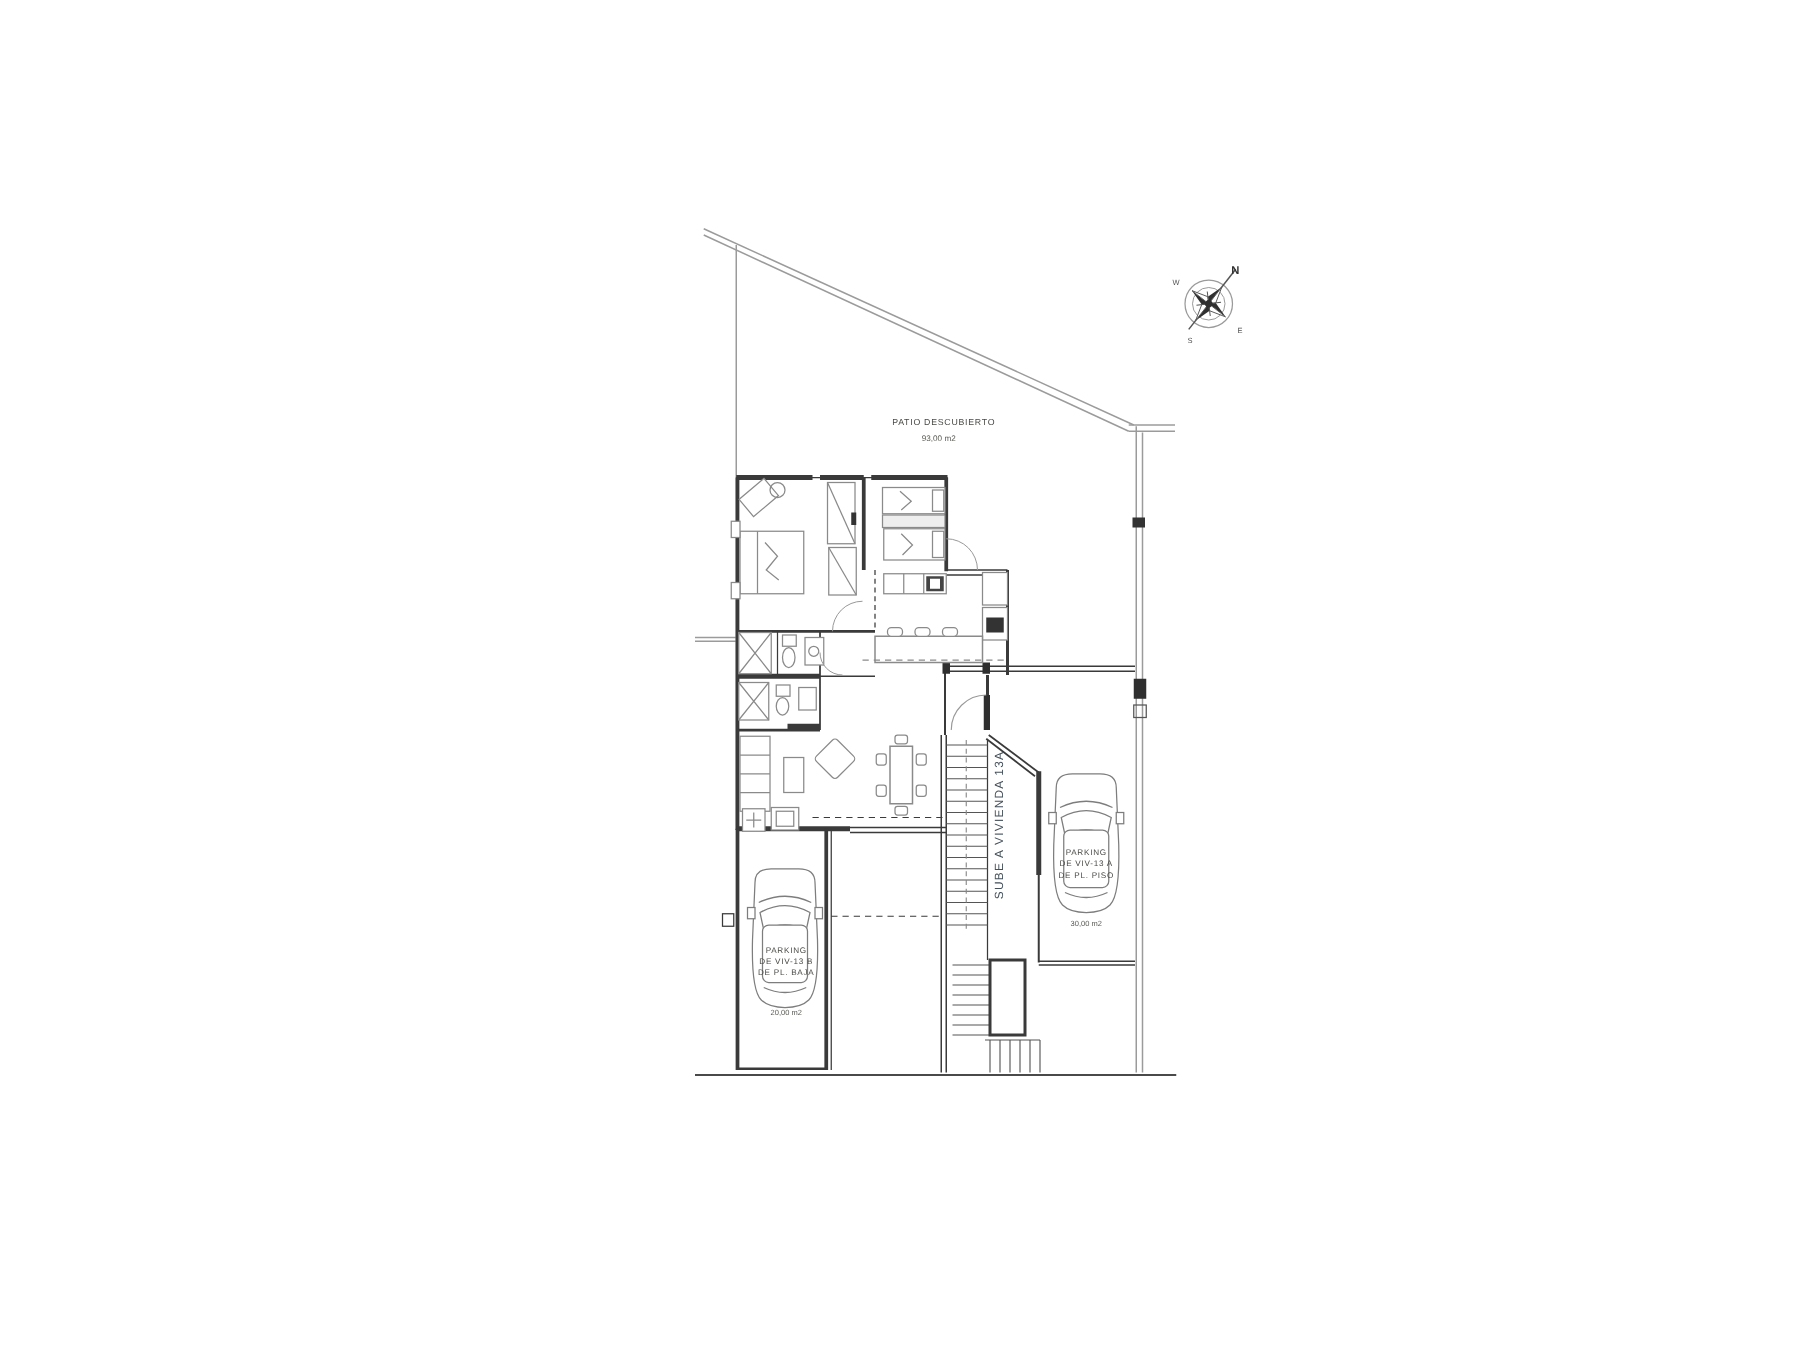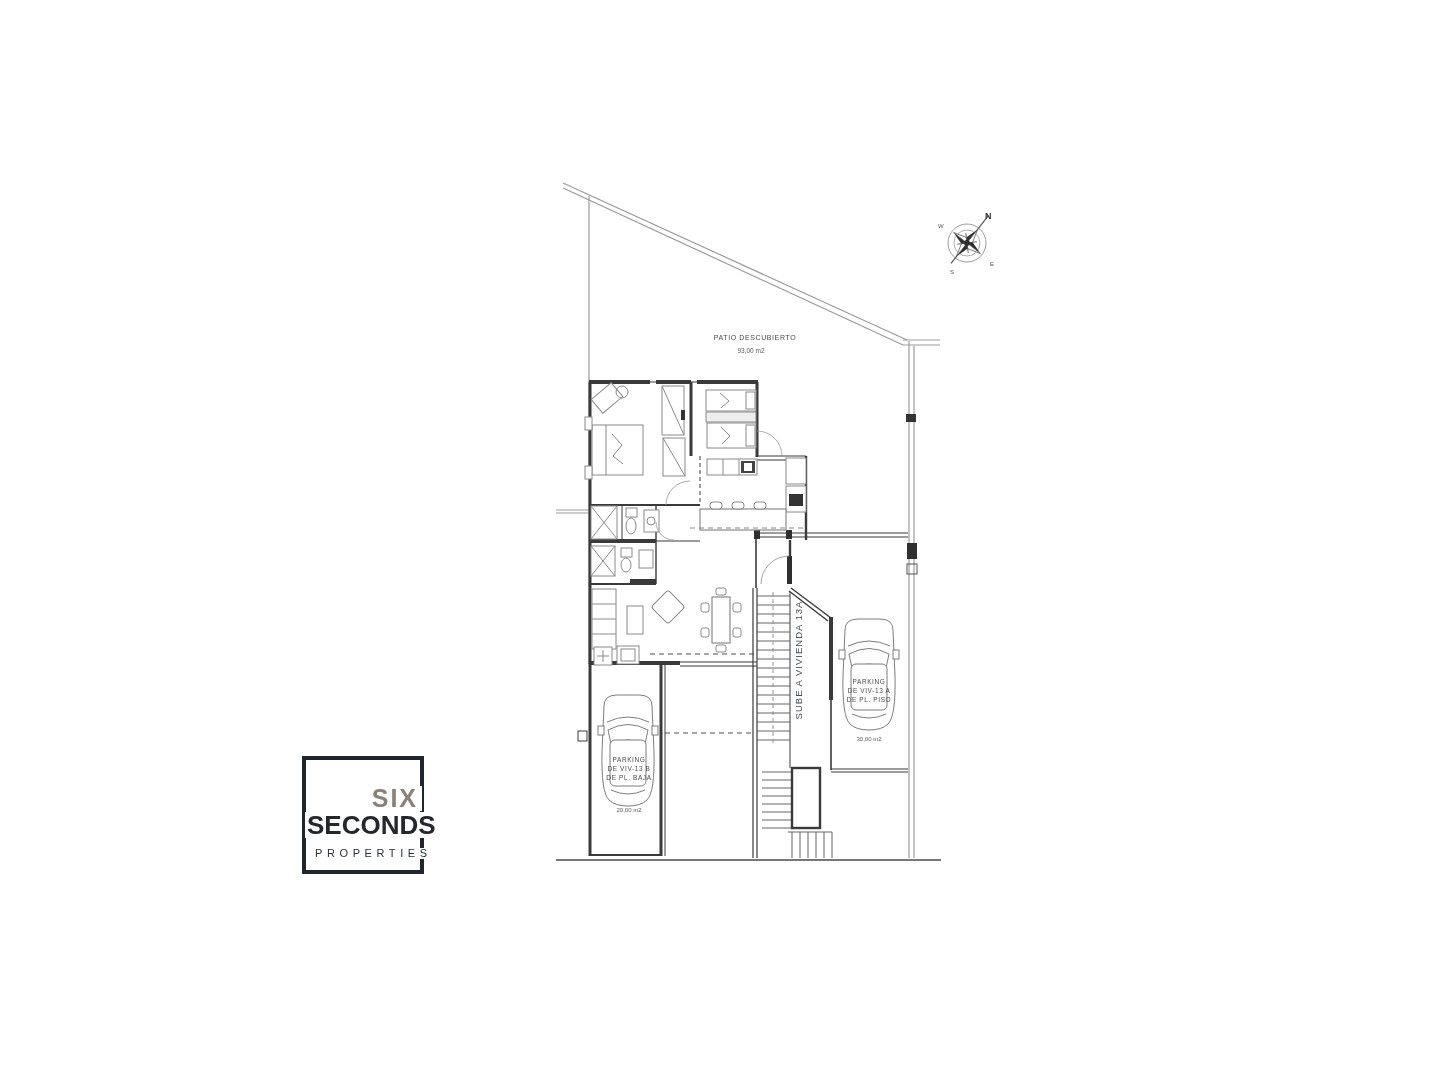--- a/index.html
+++ b/index.html
@@ -272,19 +272,14 @@
     <text x="869" y="741" font-size="6" text-anchor="middle" class="area-label">30,00 m2</text>
 
     <text x="629" y="762" font-size="6.5" text-anchor="middle" class="plan-label">PARKING</text>
     <text x="629" y="771" font-size="6.5" text-anchor="middle" class="plan-label">DE VIV-13 B</text>
     <text x="629" y="780" font-size="6.5" text-anchor="middle" class="plan-label">DE PL. BAJA</text>
     <text x="629" y="812" font-size="6" text-anchor="middle" class="area-label">20,00 m2</text>
   </g>
 </svg>
 
   
-  <div class="logo">
-    <div class="logo-six">SIX</div>
-    <div class="logo-seconds">SECONDS</div>
-    <div class="logo-properties">PROPERTIES</div>
-  </div>
 
 </div>
 
 </body></html>

